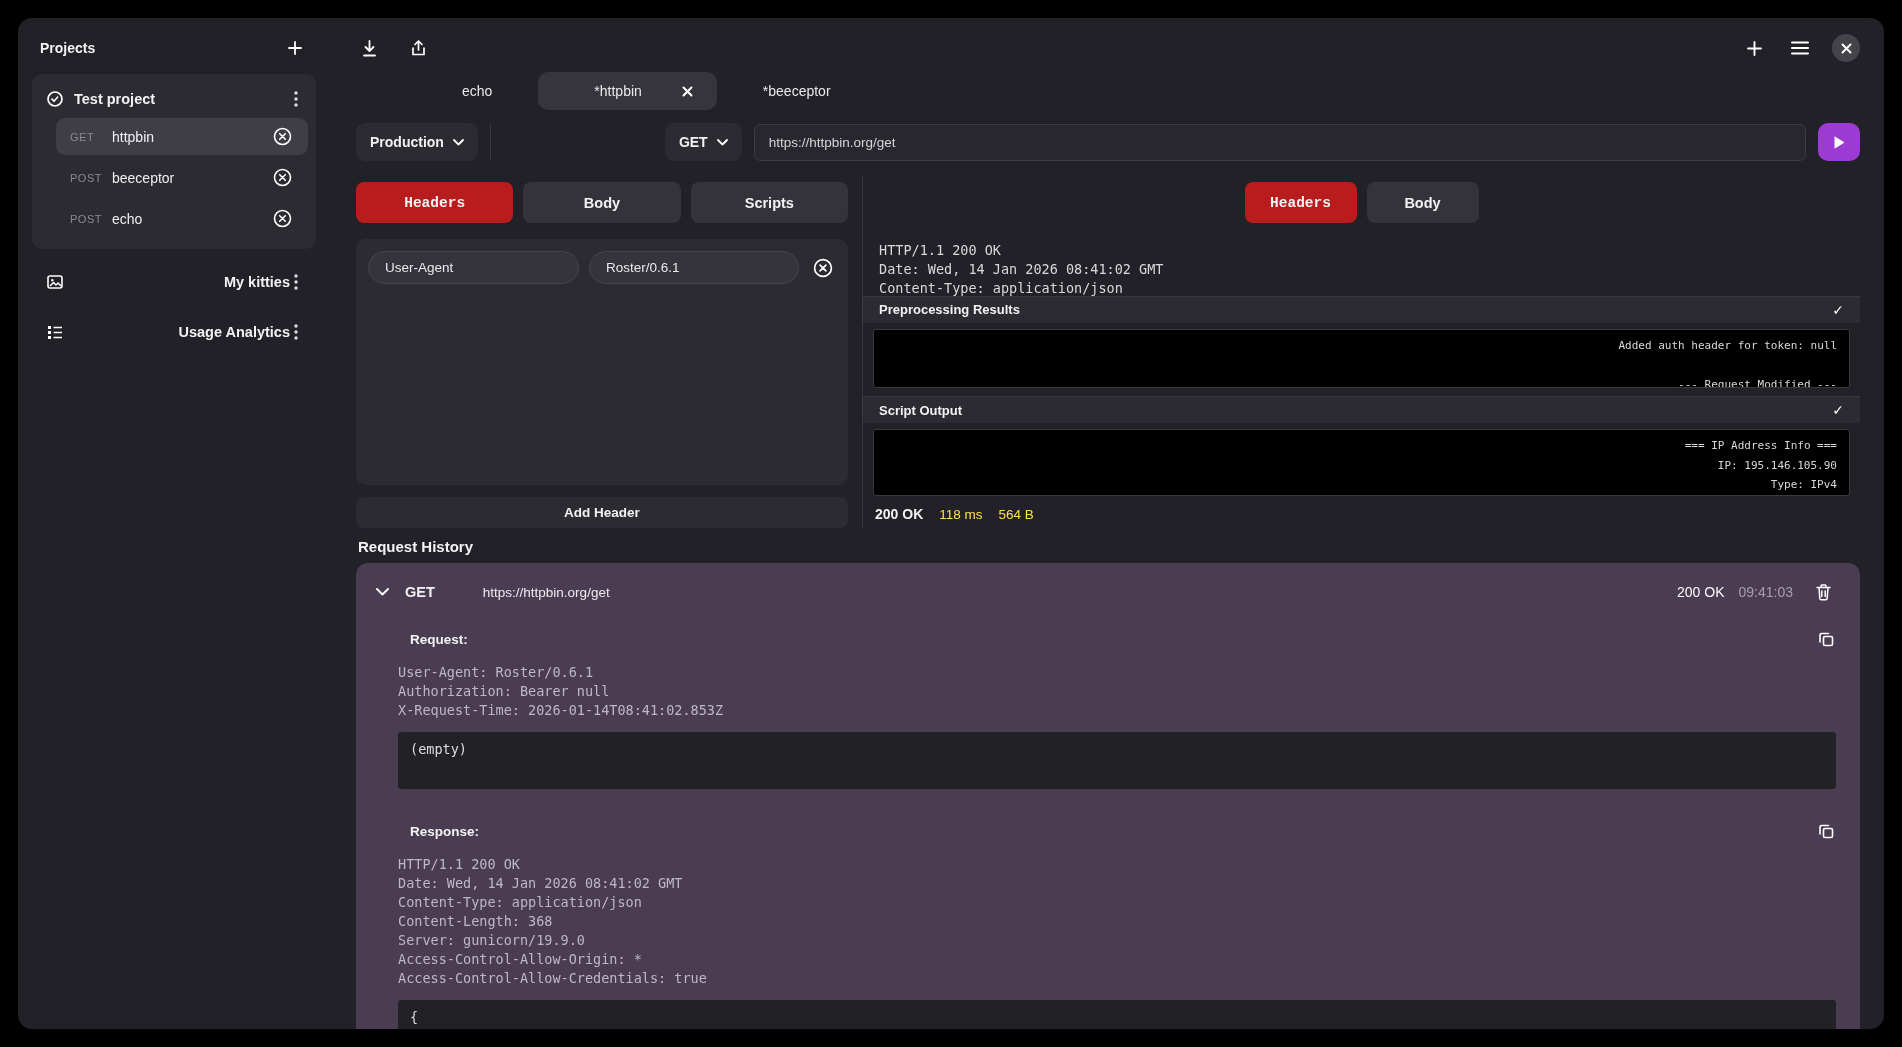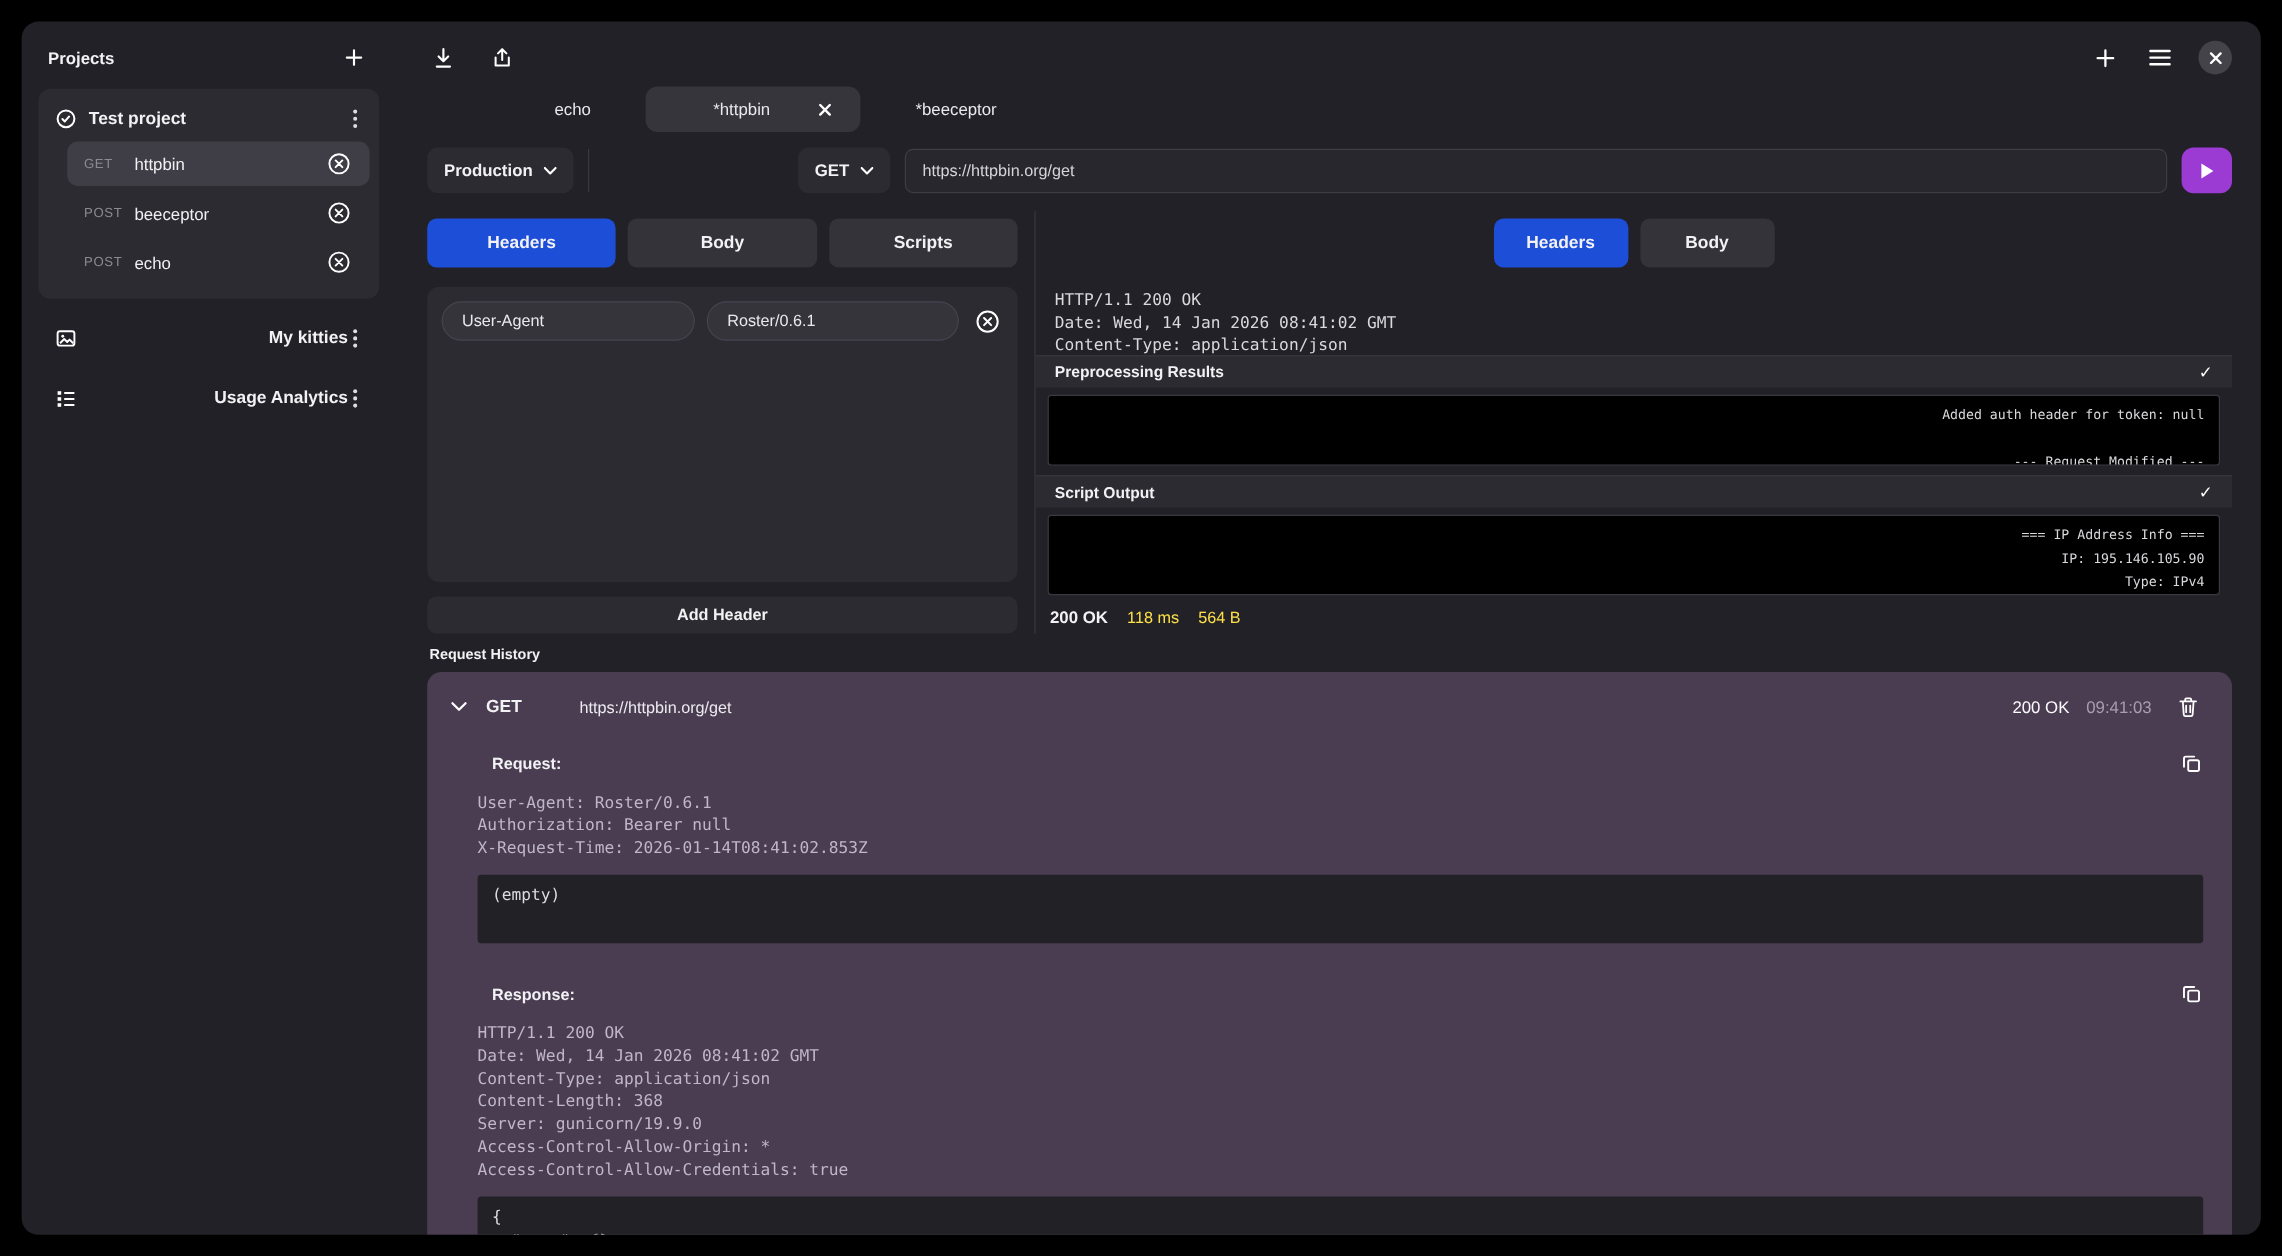--- a/index.html
+++ b/index.html
@@ -38,21 +38,21 @@
   .pill-btn { background:#2c2b31; border:none; color:#f2f1f4; font-size:14px; font-weight:bold; border-radius:9px; height:38px; padding:0 14px; display:flex; align-items:center; gap:9px; cursor:pointer; }
   .vdivider { width:1px; height:36px; background:#3a3940; }
   .gap-spacer { width:150px; }
   .url-input { flex:1; height:37px; background:#28272d; border:1px solid #3e3d44; border-radius:7px; color:#d5d4d9; font-size:13.5px; padding:0 14px; outline:none; }
   .play-btn { width:42px; height:38px; background:#9c3bd3; border:none; border-radius:10px; color:#fff; display:flex; align-items:center; justify-content:center; cursor:pointer; }
 
   .panels { display:flex; margin-top:14px; height:352px; }
   .left-col { width:492px; flex-shrink:0; display:flex; flex-direction:column; padding-top:6px; }
   .seg-tabs { display:flex; gap:10px; }
   .seg-tab { flex:1; height:41px; background:#343339; border:none; border-radius:8px; color:#f2f1f4; font-size:14.5px; font-weight:bold; cursor:pointer; }
-  .seg-tab.active { background:#1d4ed8; }
+  .seg-tab.active { background:#b91c1c;font-family:Liberation Mono, monospace; }
   .hdr-panel { background:#2c2b31; border-radius:10px; margin-top:16px; flex:1; padding:12px 12px; }
   .hdr-row { display:flex; align-items:center; gap:10px; }
   .hdr-input { background:#35343b; border:1px solid #454450; border-radius:17px; height:33px; color:#e9e8ed; font-size:13.5px; padding:0 16px; outline:none; }
   .hdr-key { width:222px; }
   .hdr-val { width:210px; }
   .add-header { margin-top:12px; height:31px; background:#2c2b31; border:none; border-radius:8px; color:#f2f1f4; font-size:13.5px; font-weight:bold; cursor:pointer; }
 
   .right-col { flex:1; margin-left:14px; border-left:1px solid #39383f; display:flex; flex-direction:column; min-width:0; padding-top:6px; }
   .resp-tabs { display:flex; gap:10px; justify-content:center; }
   .resp-tabs .seg-tab { flex:0 0 112px; }
@@ -61,21 +61,21 @@
   .section-head { background:#2c2b31; border-top:1px solid #39383f; display:flex; align-items:center; justify-content:space-between; padding:5px 16px 5px 16px; }
   .section-title { font-size:13px; font-weight:bold; }
   .check { color:#fff; font-size:14px; }
   .console-box { background:#000000; border:1px solid #3a3940; border-radius:3px; margin:6px 10px 8px 10px; padding:6px 12px; font-size:11px; line-height:19.5px; color:#d9d8dc; white-space:pre; overflow:hidden;text-align:right; }
   .box-preproc { height:66px; }
   .box-script { height:74px; }
   .status-line { display:flex; align-items:center; gap:16px; padding:2px 10px 6px 12px; }
   .status-code { font-size:14px; font-weight:bold; }
   .status-dim { font-size:13.5px; color:#fde047; }
 
-  .history-label { font-size:12px; font-weight:bold; padding:10px 0 8px 2px; }
+  .history-label { font-size:15px; font-weight:bold; padding:10px 0 8px 2px; }
   .history-panel { background:#4a3d52; border-radius:12px 12px 0 0; flex:1; padding:12px 24px 0 14px; overflow:hidden; }
   .hist-head { display:flex; align-items:center; height:34px; }
   .hist-head .chev { color:#efedf1; margin:0 16px 0 6px; }
   .hist-method { font-size:14.5px; font-weight:bold; }
   .hist-url { font-size:13.5px; color:#eceaef; margin-left:48px; flex:1; }
   .hist-status { font-size:14px; color:#fbfafc; }
   .hist-time { font-size:14px; color:#a89db2; margin:0 18px 0 14px; }
   .hist-body { padding:20px 0 0 28px; }
   .hb-row { display:flex; align-items:center; justify-content:space-between; }
   .hb-label { font-size:13.5px; font-weight:bold;padding-left:12px; }

